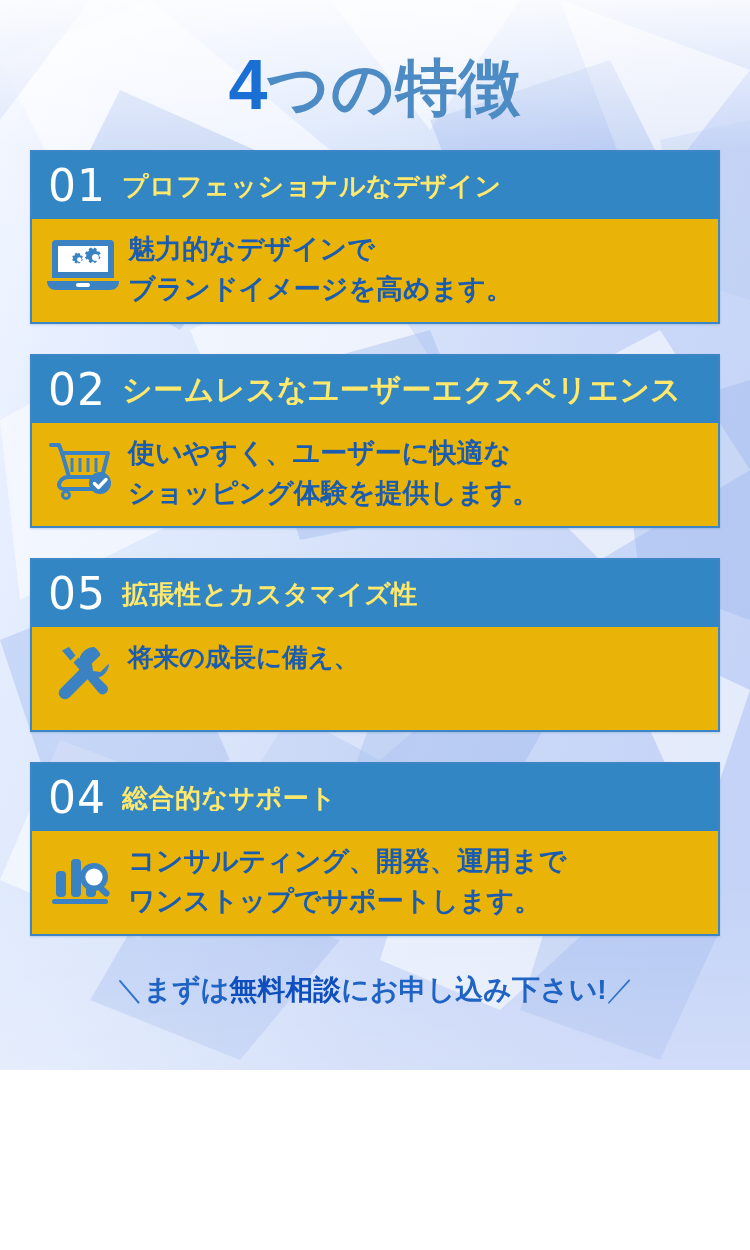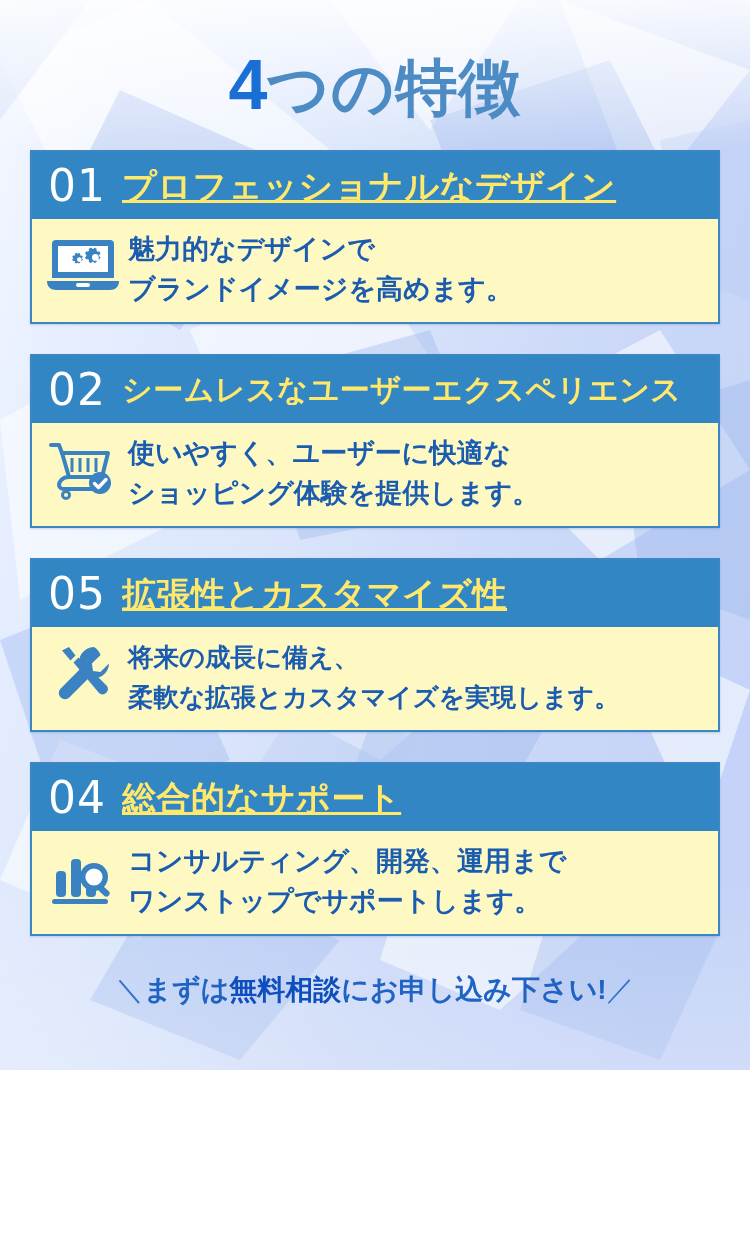--- a/index.html
+++ b/index.html
@@ -55,21 +55,21 @@
   
   .cards {
     margin: 0 auto;
     width: 690px;
   }
 
   .card {
     width: 690px;
     margin-bottom: 30px;
     border: 2px solid #3d86c6;
-    background: #fef9c3;
+    background: #eab308;
     box-shadow: 0 1px 2px rgba(60,110,170,0.25);
   }
 
   .card-header {
     background: #3386c4;
     height: 67px;
     display: flex;
     align-items: center;
     padding-left: 16px;
   }
@@ -87,21 +87,21 @@
 
   .card-title {
     color: #ffe86b;
     font-weight: bold;
     line-height: 1;
     letter-spacing: 0.5px;
     flex: 1 1 auto;
     white-space: nowrap;
     overflow: hidden;
   }
-  .card-title.size-lg { font-size: 34px; text-decoration: underline; }
+  .card-title.size-lg { font-size: 26px; }
   .card-title.size-sm { font-size: 30px; }
 
   .card-body {
     display: flex;
     align-items: flex-start;
     padding: 10px 12px 12px 14px;
     min-height: 103px;
   }
 
   .card-icon {
@@ -272,21 +272,20 @@
       <div class="card-body">
         <span class="card-icon">
           <svg width="66" height="66" viewBox="0 0 66 66" fill="#3a82c2">
             <path d="M44 6a15 15 0 0 0-13.4 21.6L10.5 47.7a6 6 0 0 0 0 8.5l.3.3a6 6 0 0 0 8.5 0l20-20A15 15 0 0 0 59 22.5l-8.6 8.6-7.4-1.1-1.1-7.4 8.6-8.6A15 15 0 0 0 44 6z"></path>
             <path d="M12 9.5l7-3.5 6.5 8.5-5 5z"></path>
             <path d="M23.5 21.5l5-5 28 28a5 5 0 0 1 0 7l-.5.5a5 5 0 0 1-7 0z"></path>
           </svg>
         </span>
         <span class="card-desc tight">
           <span>将来の成長に備え、</span>
-          <span class="l2">柔軟な拡張とカスタマイズを実現します。</span>
         </span>
       </div>
     </section>
 
     <section class="card">
       <div class="card-header">
         <span class="card-number">04</span>
         <span class="card-title size-lg">総合的なサポート</span>
       </div>
       <div class="card-body">

